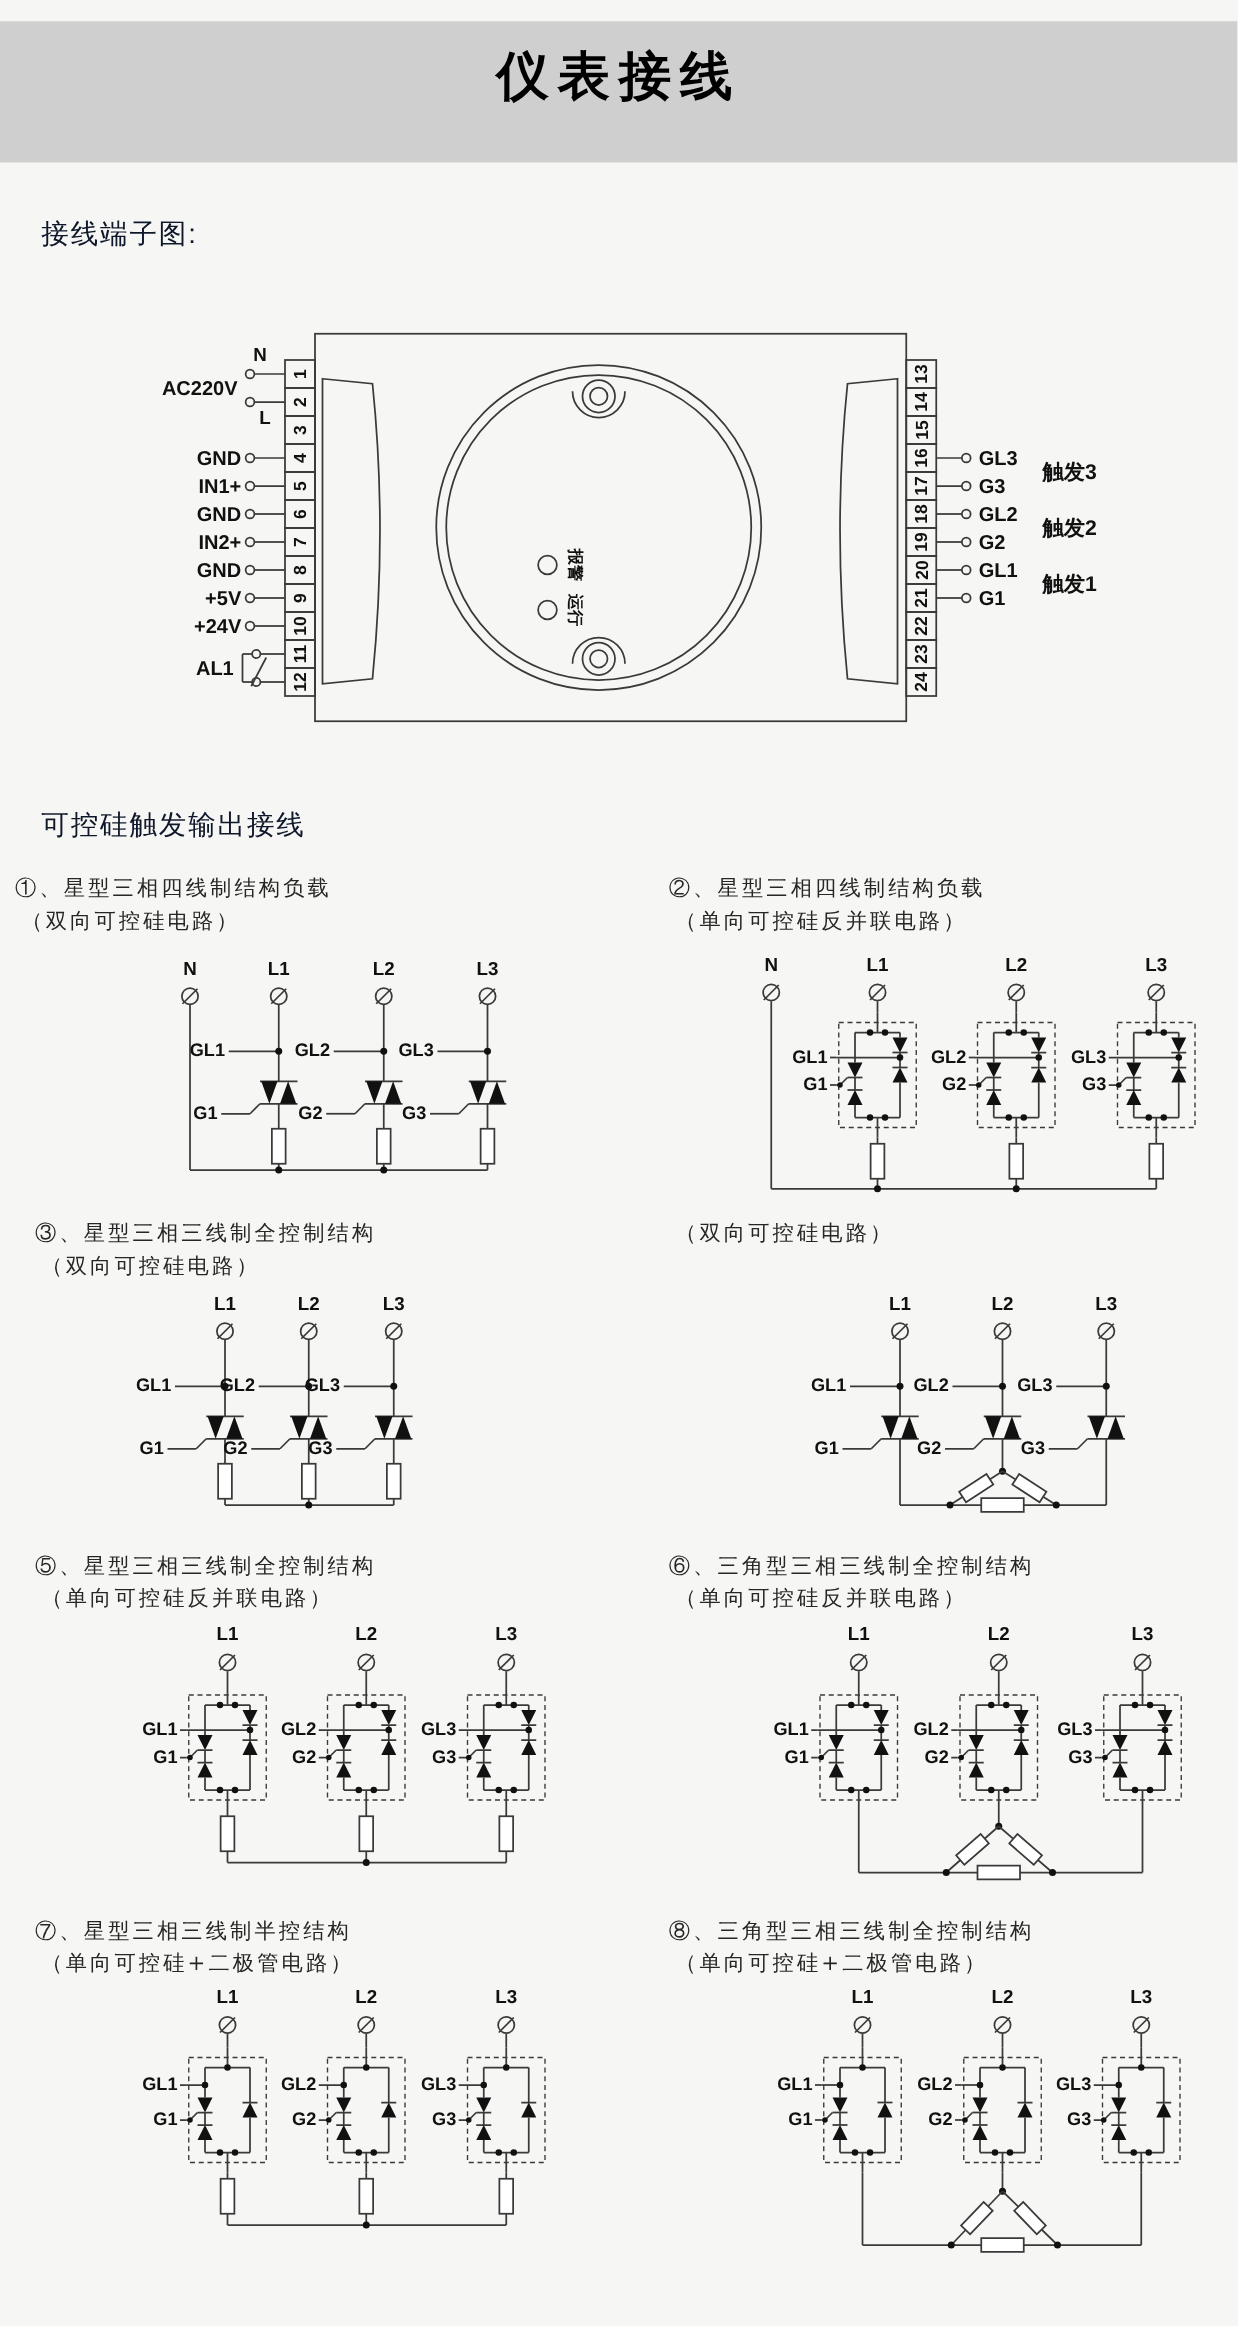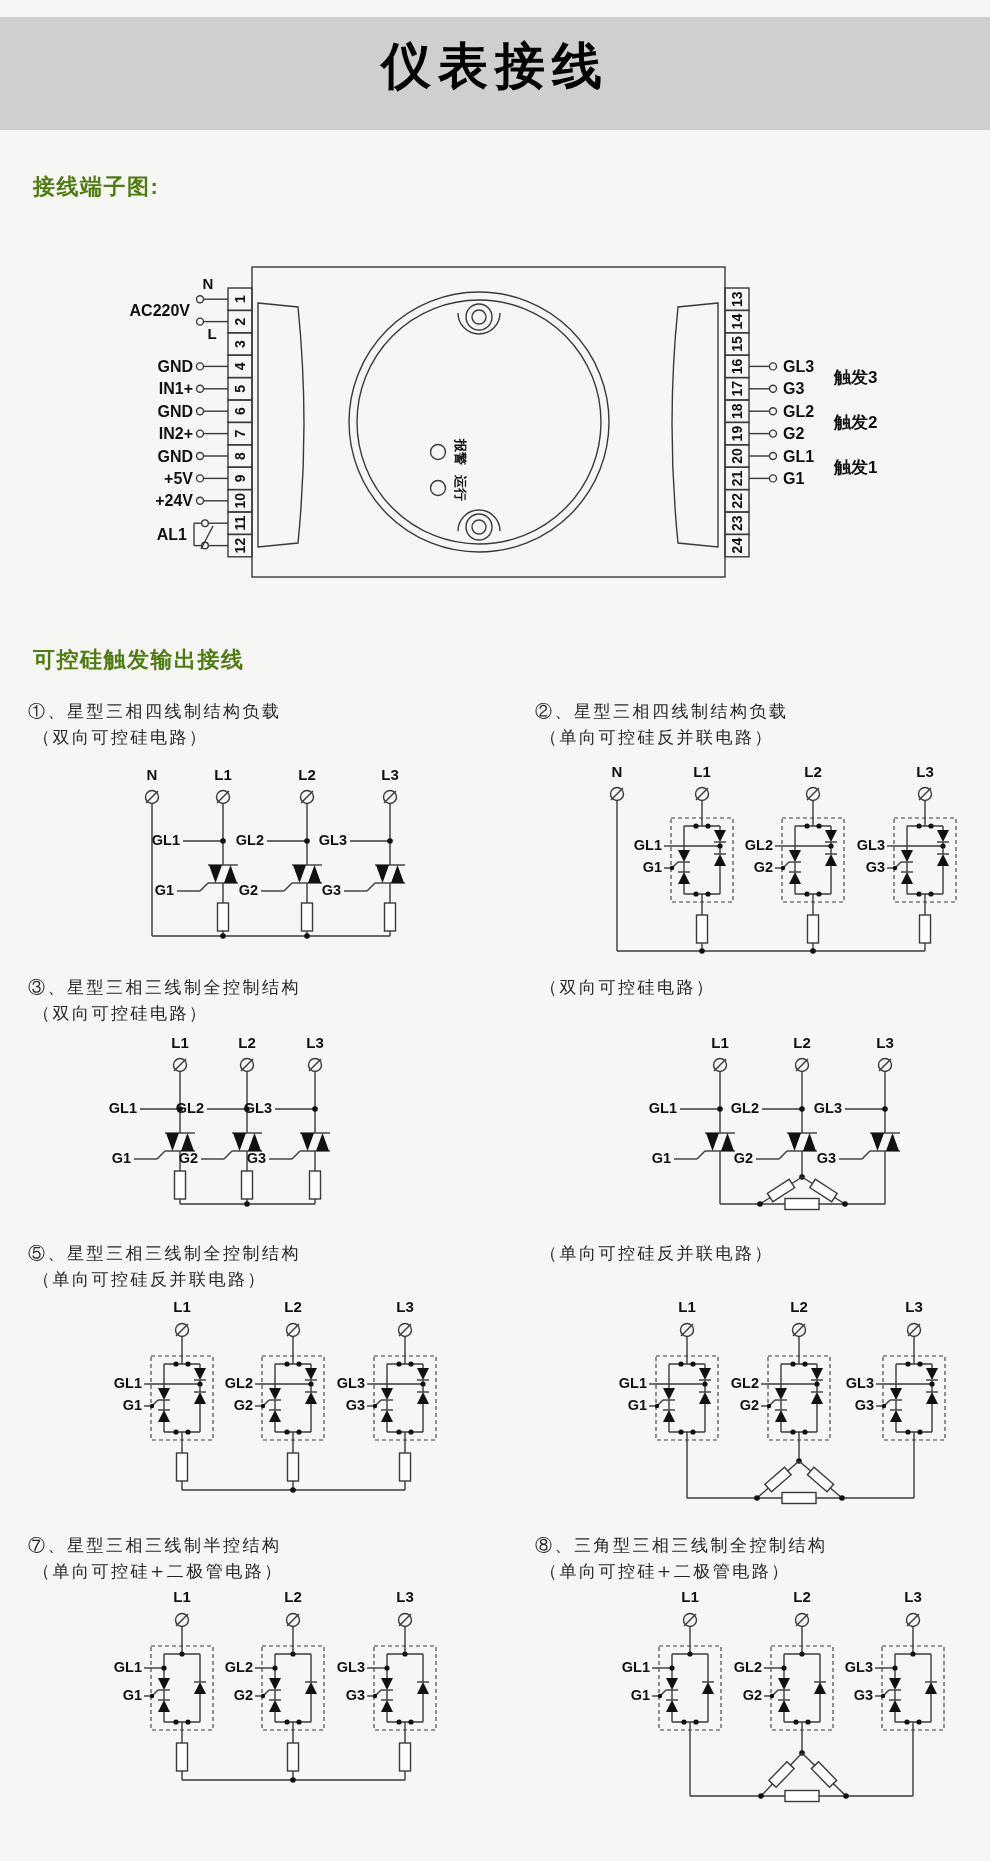--- a/index.html
+++ b/index.html
@@ -1,21 +1,21 @@
 <!DOCTYPE html>
 <html><head>
 <meta charset="utf-8">
 <style>
   *{margin:0;padding:0;box-sizing:border-box}
   html,body{width:990px;background:#f6f6f4}
   body{position:relative;height:1861px;font-family:"Liberation Sans",sans-serif;color:#151515}
   .banner{position:absolute;left:0;top:17px;width:990px;height:113px;background:#cfcfcf;text-align:center}
-  .banner h1{font-size:50px;font-weight:bold;letter-spacing:7px;color:#000;padding-top:16px}
+  .banner h1{font-size:42px;font-weight:bold;letter-spacing:7px;color:#000;padding-top:16px}
   .banner .subtitle{font-size:19px;color:#0d0d0d;margin-top:-3px;letter-spacing:.5px}
-  .sec{position:absolute;left:33px;font-size:22px;font-weight:bold;color:#4d7c0f;letter-spacing:1.5px}
+  .sec{position:absolute;left:33px;font-size:22px;font-weight:normal;color:#0f172a;letter-spacing:1.5px}
   .abs{position:absolute}
   .ctitle{position:absolute;font-family:"DejaVu Serif","Liberation Serif",serif;font-size:17px;color:#262626;line-height:1.55;letter-spacing:2.5px}
   .ctitle .ln2{padding-left:5px}
   svg text{font-family:"Liberation Sans",sans-serif;fill:#111}
   .w{stroke:#3a3a3a;stroke-width:1.4;fill:none}
   .res{fill:#ffffff;stroke:#3a3a3a;stroke-width:1.4}
   .dot{fill:#111;stroke:none}
   .plbl{font-size:15px;font-weight:bold;text-anchor:middle}
   .glbl{font-size:14.5px;font-weight:bold;text-anchor:end}
   .tnum{font-size:14px;font-weight:bold;text-anchor:middle}
@@ -246,21 +246,21 @@
     <text class="pinr" x="783" y="236.5">GL1</text>
     <text class="pinr" x="783" y="259">G1</text>
     <text class="trig" x="834" y="158">触发3</text>
     <text class="trig" x="834" y="203">触发2</text>
     <text class="trig" x="834" y="248">触发1</text>
   </g>
 </svg>
 
 <h2 class="sec" style="top:645px">可控硅触发输出接线</h2>
 
-<div class="ctitle" style="left:28px;top:698px">
+<div class="ctitle" style="left:12px;top:698px">
   <div><span>①、</span><span>星型三相四线制结构负载</span></div>
   <div class="ln2">（双向可控硅电路）</div>
 </div>
 <svg class="abs" style="left:25px;top:764px" width="470" height="200">
   <g class="w">
     <use href="#pt" x="127" y="33"></use>
       <line x1="127" y1="40" x2="127" y2="172"></line>
     <line x1="127" y1="172" x2="365" y2="172"></line>
     <use href="#pt" x="198" y="33"></use>
       <line x1="198" y1="40" x2="198" y2="101"></line>
@@ -493,20 +493,21 @@
   <text class="plbl" x="380" y="14">L3</text>
   <text class="glbl" x="117" y="90">GL1</text>
   <text class="glbl" x="228" y="90">GL2</text>
   <text class="glbl" x="340" y="90">GL3</text>
   <text class="glbl" x="117" y="112">G1</text>
   <text class="glbl" x="228" y="112">G2</text>
   <text class="glbl" x="340" y="112">G3</text>
 </svg>
 
 <div class="ctitle" style="left:535px;top:1240px">
+  <div><span>⑥、</span><span>三角型三相三线制全控制结构</span></div>
   <div class="ln2">（单向可控硅反并联电路）</div>
 </div>
 <svg class="abs" style="left:515px;top:1298px" width="475" height="212">
   <g class="w">
     <use href="#pt" x="172" y="32"></use>
       <line x1="172" y1="39" x2="172" y2="50"></line>
     <use href="#mod-ap" x="139" y="50" width="66" height="100"></use>
     <line x1="134" y1="86" x2="139" y2="86"></line>
       <line x1="134" y1="108" x2="139" y2="108"></line>
     <line x1="172" y1="150" x2="172" y2="200"></line>

